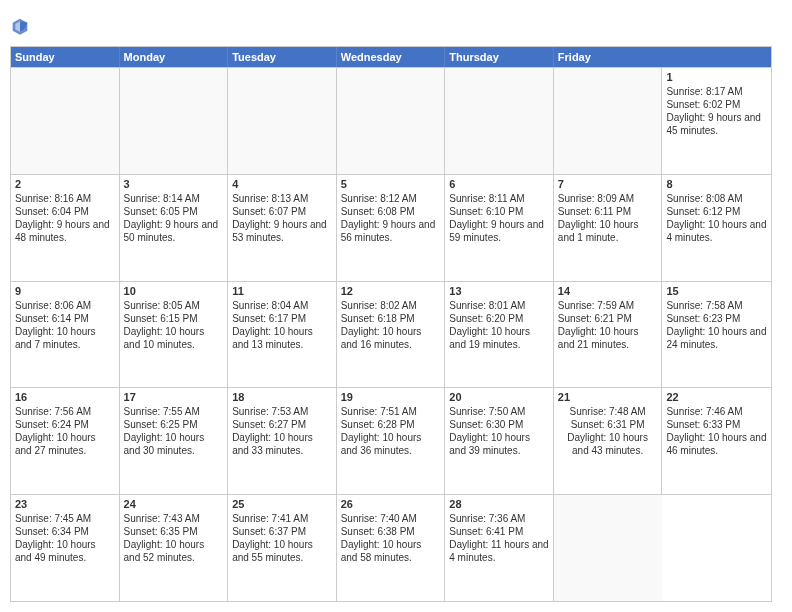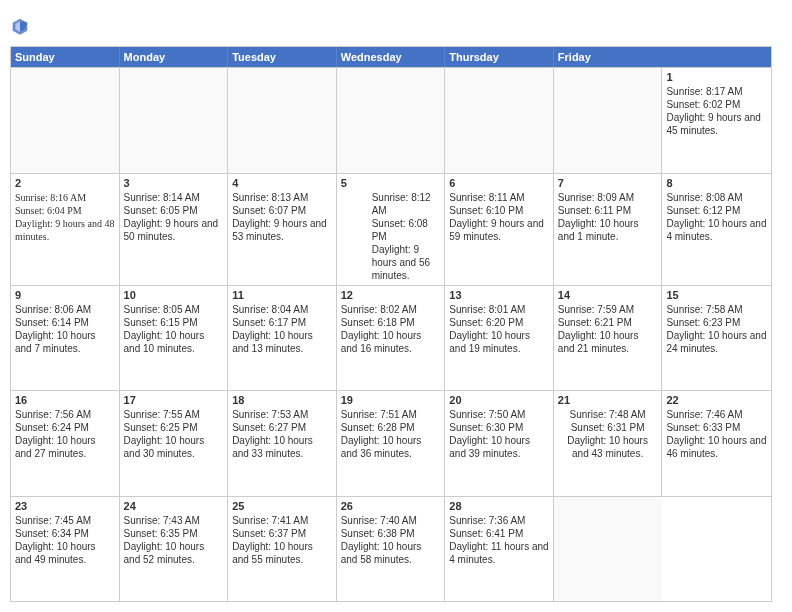--- a/index.html
+++ b/index.html
@@ -155,39 +155,39 @@
           <div class="cal-cell">
             <span class="day-num">1</span>
             <div class="day-info" style="white-space: pre-line;">Sunrise: 8:17 AM
 Sunset: 6:02 PM
 Daylight: 9 hours and 45 minutes.</div>
           </div>
         </div>
         <div class="cal-row">
           <div class="cal-cell">
             <span class="day-num">2</span>
-            <div class="day-info" style="white-space: pre-line; font-family: Liberation Serif, serif;">Sunrise: 8:16 AM
+            <div class="day-info" style="white-space: pre-line;">Sunrise: 8:16 AM
 Sunset: 6:04 PM
 Daylight: 9 hours and 48 minutes.</div>
           </div>
           <div class="cal-cell">
             <span class="day-num">3</span>
             <div class="day-info" style="white-space: pre-line;">Sunrise: 8:14 AM
 Sunset: 6:05 PM
 Daylight: 9 hours and 50 minutes.</div>
           </div>
           <div class="cal-cell">
             <span class="day-num">4</span>
             <div class="day-info" style="white-space: pre-line;">Sunrise: 8:13 AM
 Sunset: 6:07 PM
 Daylight: 9 hours and 53 minutes.</div>
           </div>
           <div class="cal-cell">
             <span class="day-num">5</span>
-            <div class="day-info" style="white-space: pre-line; margin-left: 31px;">Sunrise: 8:12 AM
+            <div class="day-info" style="white-space: pre-line;">Sunrise: 8:12 AM
 Sunset: 6:08 PM
 Daylight: 9 hours and 56 minutes.</div>
           </div>
           <div class="cal-cell">
             <span class="day-num">6</span>
             <div class="day-info" style="white-space: pre-line;">Sunrise: 8:11 AM
 Sunset: 6:10 PM
 Daylight: 9 hours and 59 minutes.</div>
           </div>
           <div class="cal-cell">

